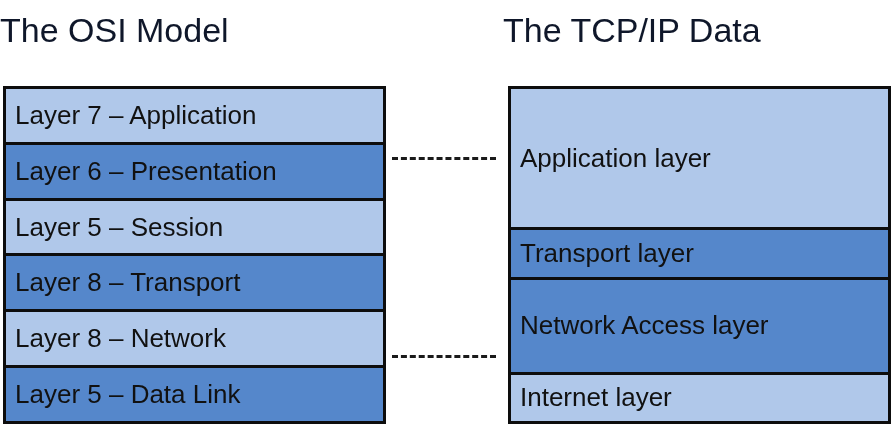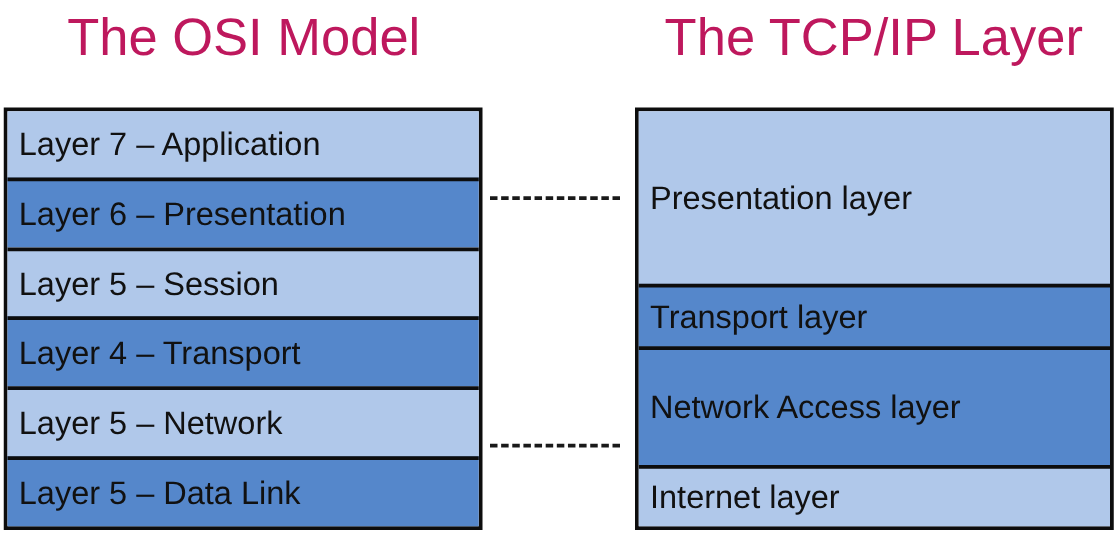--- a/index.html
+++ b/index.html
@@ -13,23 +13,22 @@
     width: 895px;
     height: 437px;
     background: #ffffff;
     overflow: hidden;
   }
   .diagram-title {
     position: absolute;
     top: 4px;
     height: 52px;
     line-height: 52px;
-    text-align: center;
-    font-size: 42px;
-    color: #be185d;
+    font-size: 34px;
+    color: #0f172a;
     white-space: nowrap;
   }
   .title-osi   { left: 0px;   width: 390px; }
   .title-tcpip { left: 503px; width: 392px; }
 
   .stack {
     position: absolute;
     top: 86px;
     height: 338px;
     width: 383px;
@@ -72,33 +71,33 @@
   .connector-top    { top: 157px; }
   .connector-bottom { top: 355px; }
 </style>
 </head>
 <body>
 
 <div class="canvas">
 
   <div class="diagram-title title-osi">The OSI Model</div>
 
-  <div class="diagram-title title-tcpip">The TCP/IP Layer</div>
+  <div class="diagram-title title-tcpip">The TCP/IP Data</div>
 
   <div class="stack stack-osi">
     <div class="layer-row tone-light u1">Layer 7 – Application</div>
     <div class="layer-row tone-dark u1">Layer 6 – Presentation</div>
     <div class="layer-row tone-light u1">Layer 5 – Session</div>
-    <div class="layer-row tone-dark u1">Layer 4 – Transport</div>
-    <div class="layer-row tone-light u1">Layer 5 – Network</div>
+    <div class="layer-row tone-dark u1">Layer 8 – Transport</div>
+    <div class="layer-row tone-light u1">Layer 8 – Network</div>
     <div class="layer-row tone-dark u1">Layer 5 – Data Link</div>
   </div>
 
   <div class="stack stack-tcpip">
-    <div class="layer-row tone-light u3">Presentation layer</div>
+    <div class="layer-row tone-light u3">Application layer</div>
     <div class="layer-row tone-dark u1">Transport layer</div>
     <div class="layer-row tone-dark u2">Network Access layer</div>
     <div class="layer-row tone-light u1">Internet layer</div>
   </div>
 
   <div class="connector connector-top"></div>
 
   <div class="connector connector-bottom"></div>
 
 </div>

